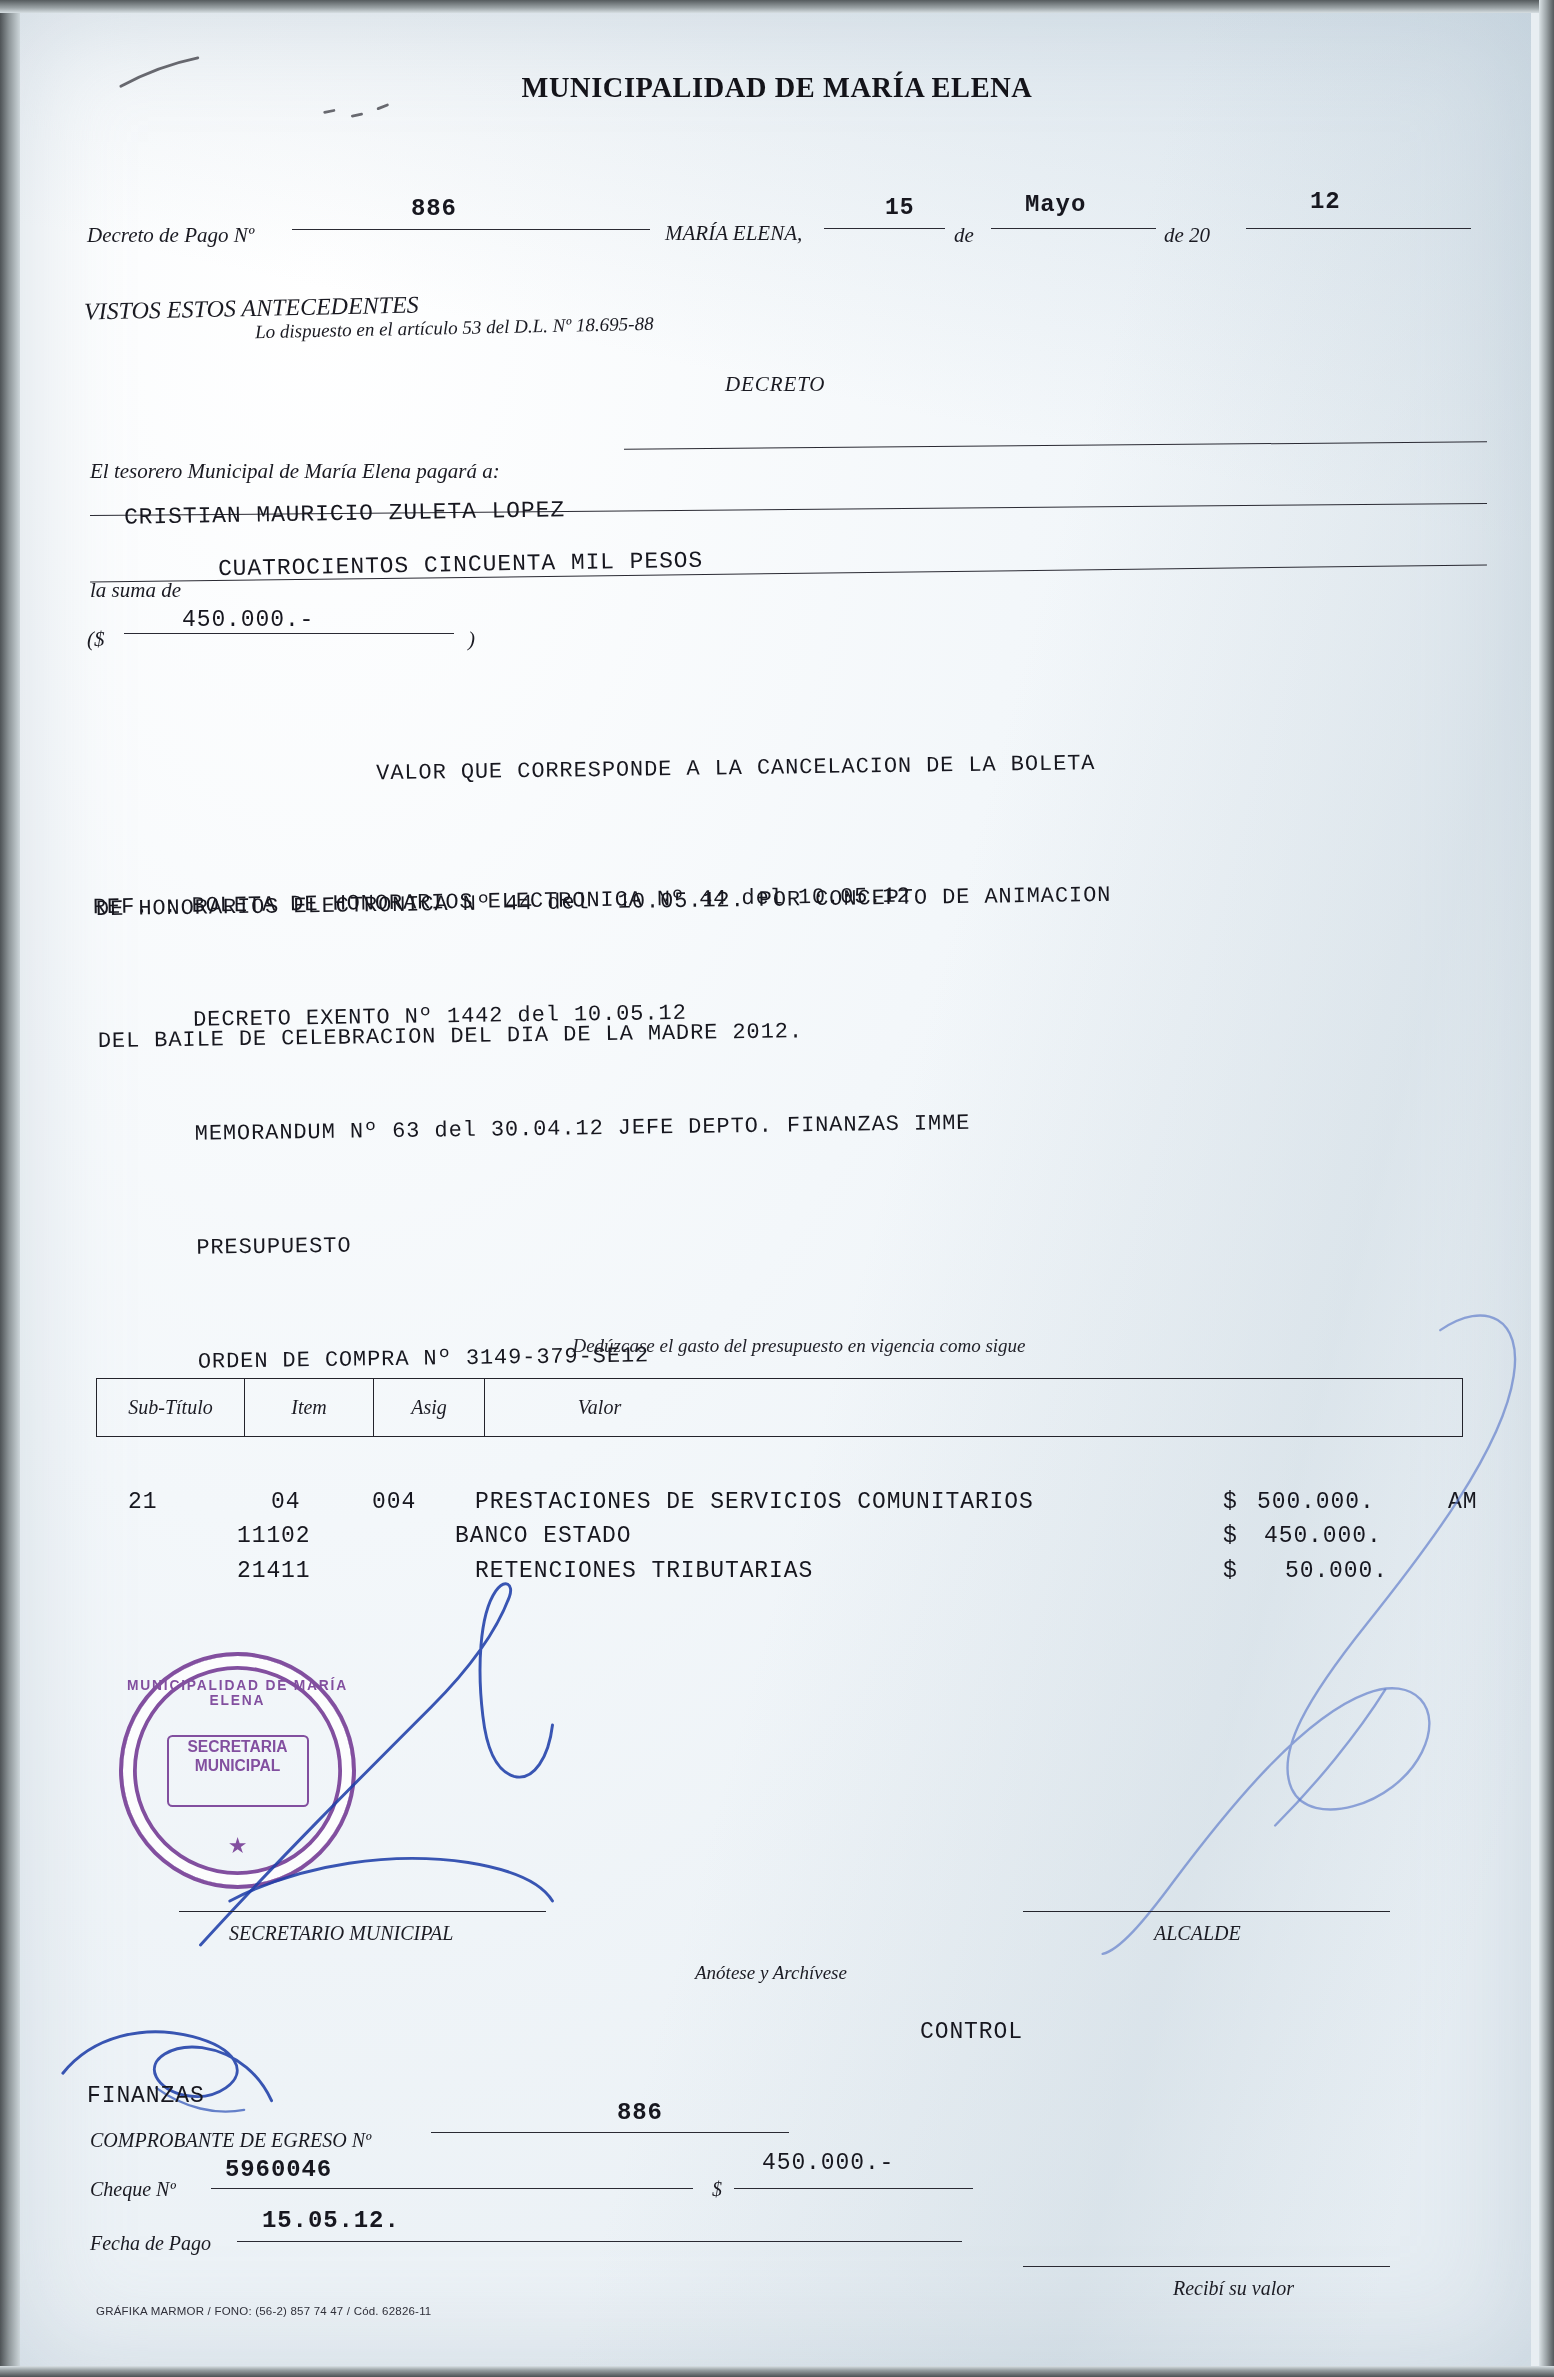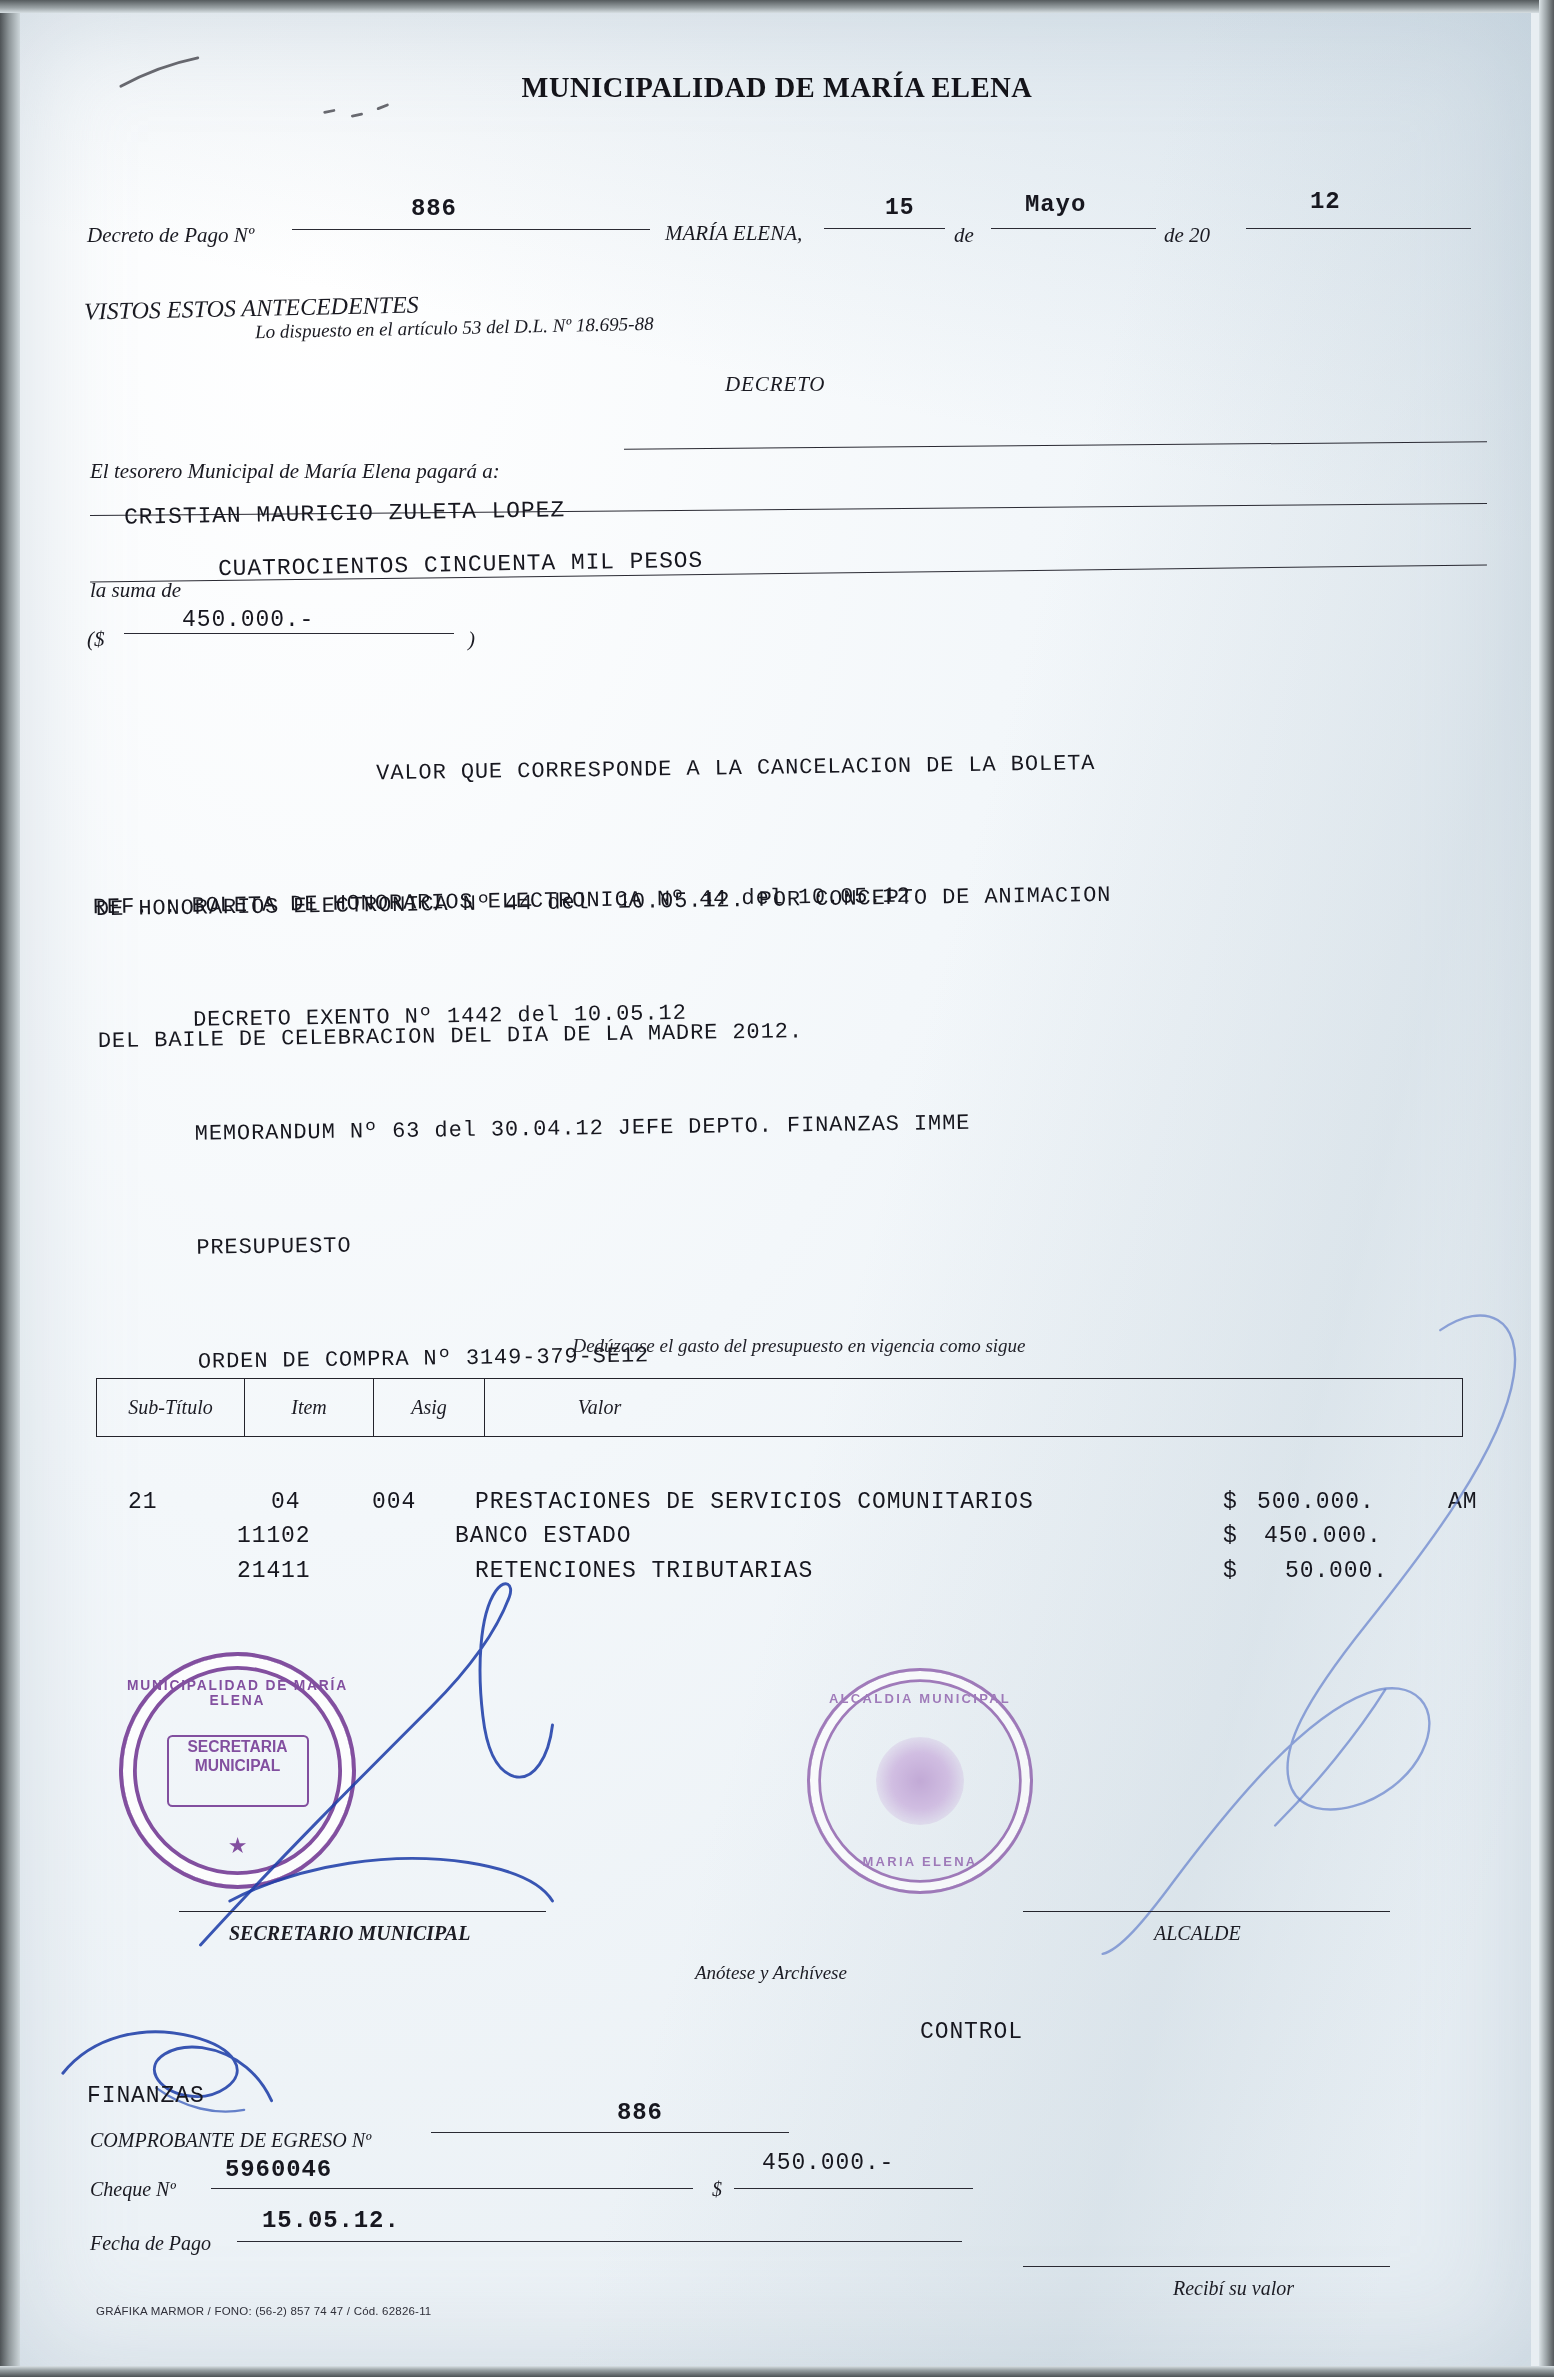--- a/index.html
+++ b/index.html
@@ -226,43 +226,38 @@
 
     <div class="stamp stamp1">
       <div class="arc-top">MUNICIPALIDAD DE MARÍA ELENA</div>
       <div class="inner">
         <span>SECRETARIA</span>
         <span>MUNICIPAL</span>
       </div>
       <div class="star">★</div>
     </div>
 
-    <div class="stamp stamp2">
-      <div class="arc-top">ALCALDIA MUNICIPAL</div>
-      <div class="crest"></div>
-      <div class="arc-bot">MARIA ELENA</div>
-    </div>
 
     <svg class="sig" style="left:193px;top:1560px;width:477px;height:385px;" viewBox="0 0 520 420" width="477" height="385">
       <path class="pen" d="M8,420 C90,330 180,240 260,160 C300,120 330,80 345,40 C350,26 340,20 330,34 C312,60 310,120 316,170 C320,205 330,230 350,236 C372,242 388,214 392,180"></path>
       <path class="pen" d="M40,372 C120,330 220,318 300,330 C350,338 380,352 392,372"></path>
     </svg>
 
     <svg class="sig" style="left:1055px;top:1275px;width:477px;height:679px;" viewBox="0 0 520 740" width="477" height="679">
       <path class="pen-light" d="M420,60 C470,26 510,48 500,110 C488,190 404,300 340,380 C276,460 240,520 258,560 C278,604 370,580 400,520 C424,472 392,436 340,456 C270,482 190,580 130,660 C96,706 70,736 52,740"></path>
       <path class="pen-light" d="M360,452 C330,500 284,556 240,600"></path>
     </svg>
 
     <svg class="sig" style="left:55px;top:2000px;width:294px;height:119px;" viewBox="0 0 320 130" width="294" height="119">
       <path class="pen" d="M8,80 C40,40 96,26 150,40 C196,52 212,78 186,96 C160,114 120,104 110,84 C100,64 128,48 160,52 C200,58 224,84 236,110"></path>
       <path class="pen2" d="M110,96 C140,118 176,126 206,120"></path>
     </svg>
 
     <div class="sigline" style="left:179px;top:1911px;width:367px;"></div>
-    <div class="siglabel" style="left:229px;top:1922px;font-size:20px;font-weight:bold;">SECRETARIO MUNICIPAL</div>
+    <div class="siglabel" style="left:229px;top:1922px;font-size:20px;">SECRETARIO MUNICIPAL</div>
 
     <div class="siglabel" style="left:695px;top:1962px;font-size:19px;">Anótese y Archívese</div>
 
     <div class="sigline" style="left:1023px;top:1911px;width:367px;"></div>
     <div class="siglabel" style="left:1154px;top:1922px;font-size:20px;">ALCALDE</div>
 
     <div class="type" style="left:920px;top:2019px;font-size:23px;">CONTROL</div>
     <div class="type" style="left:87px;top:2083px;font-size:23px;">FINANZAS</div>
 
     <div class="form it" style="left:90px;top:2121px;font-size:20px;margin-top:8px;">COMPROBANTE DE EGRESO Nº</div>

